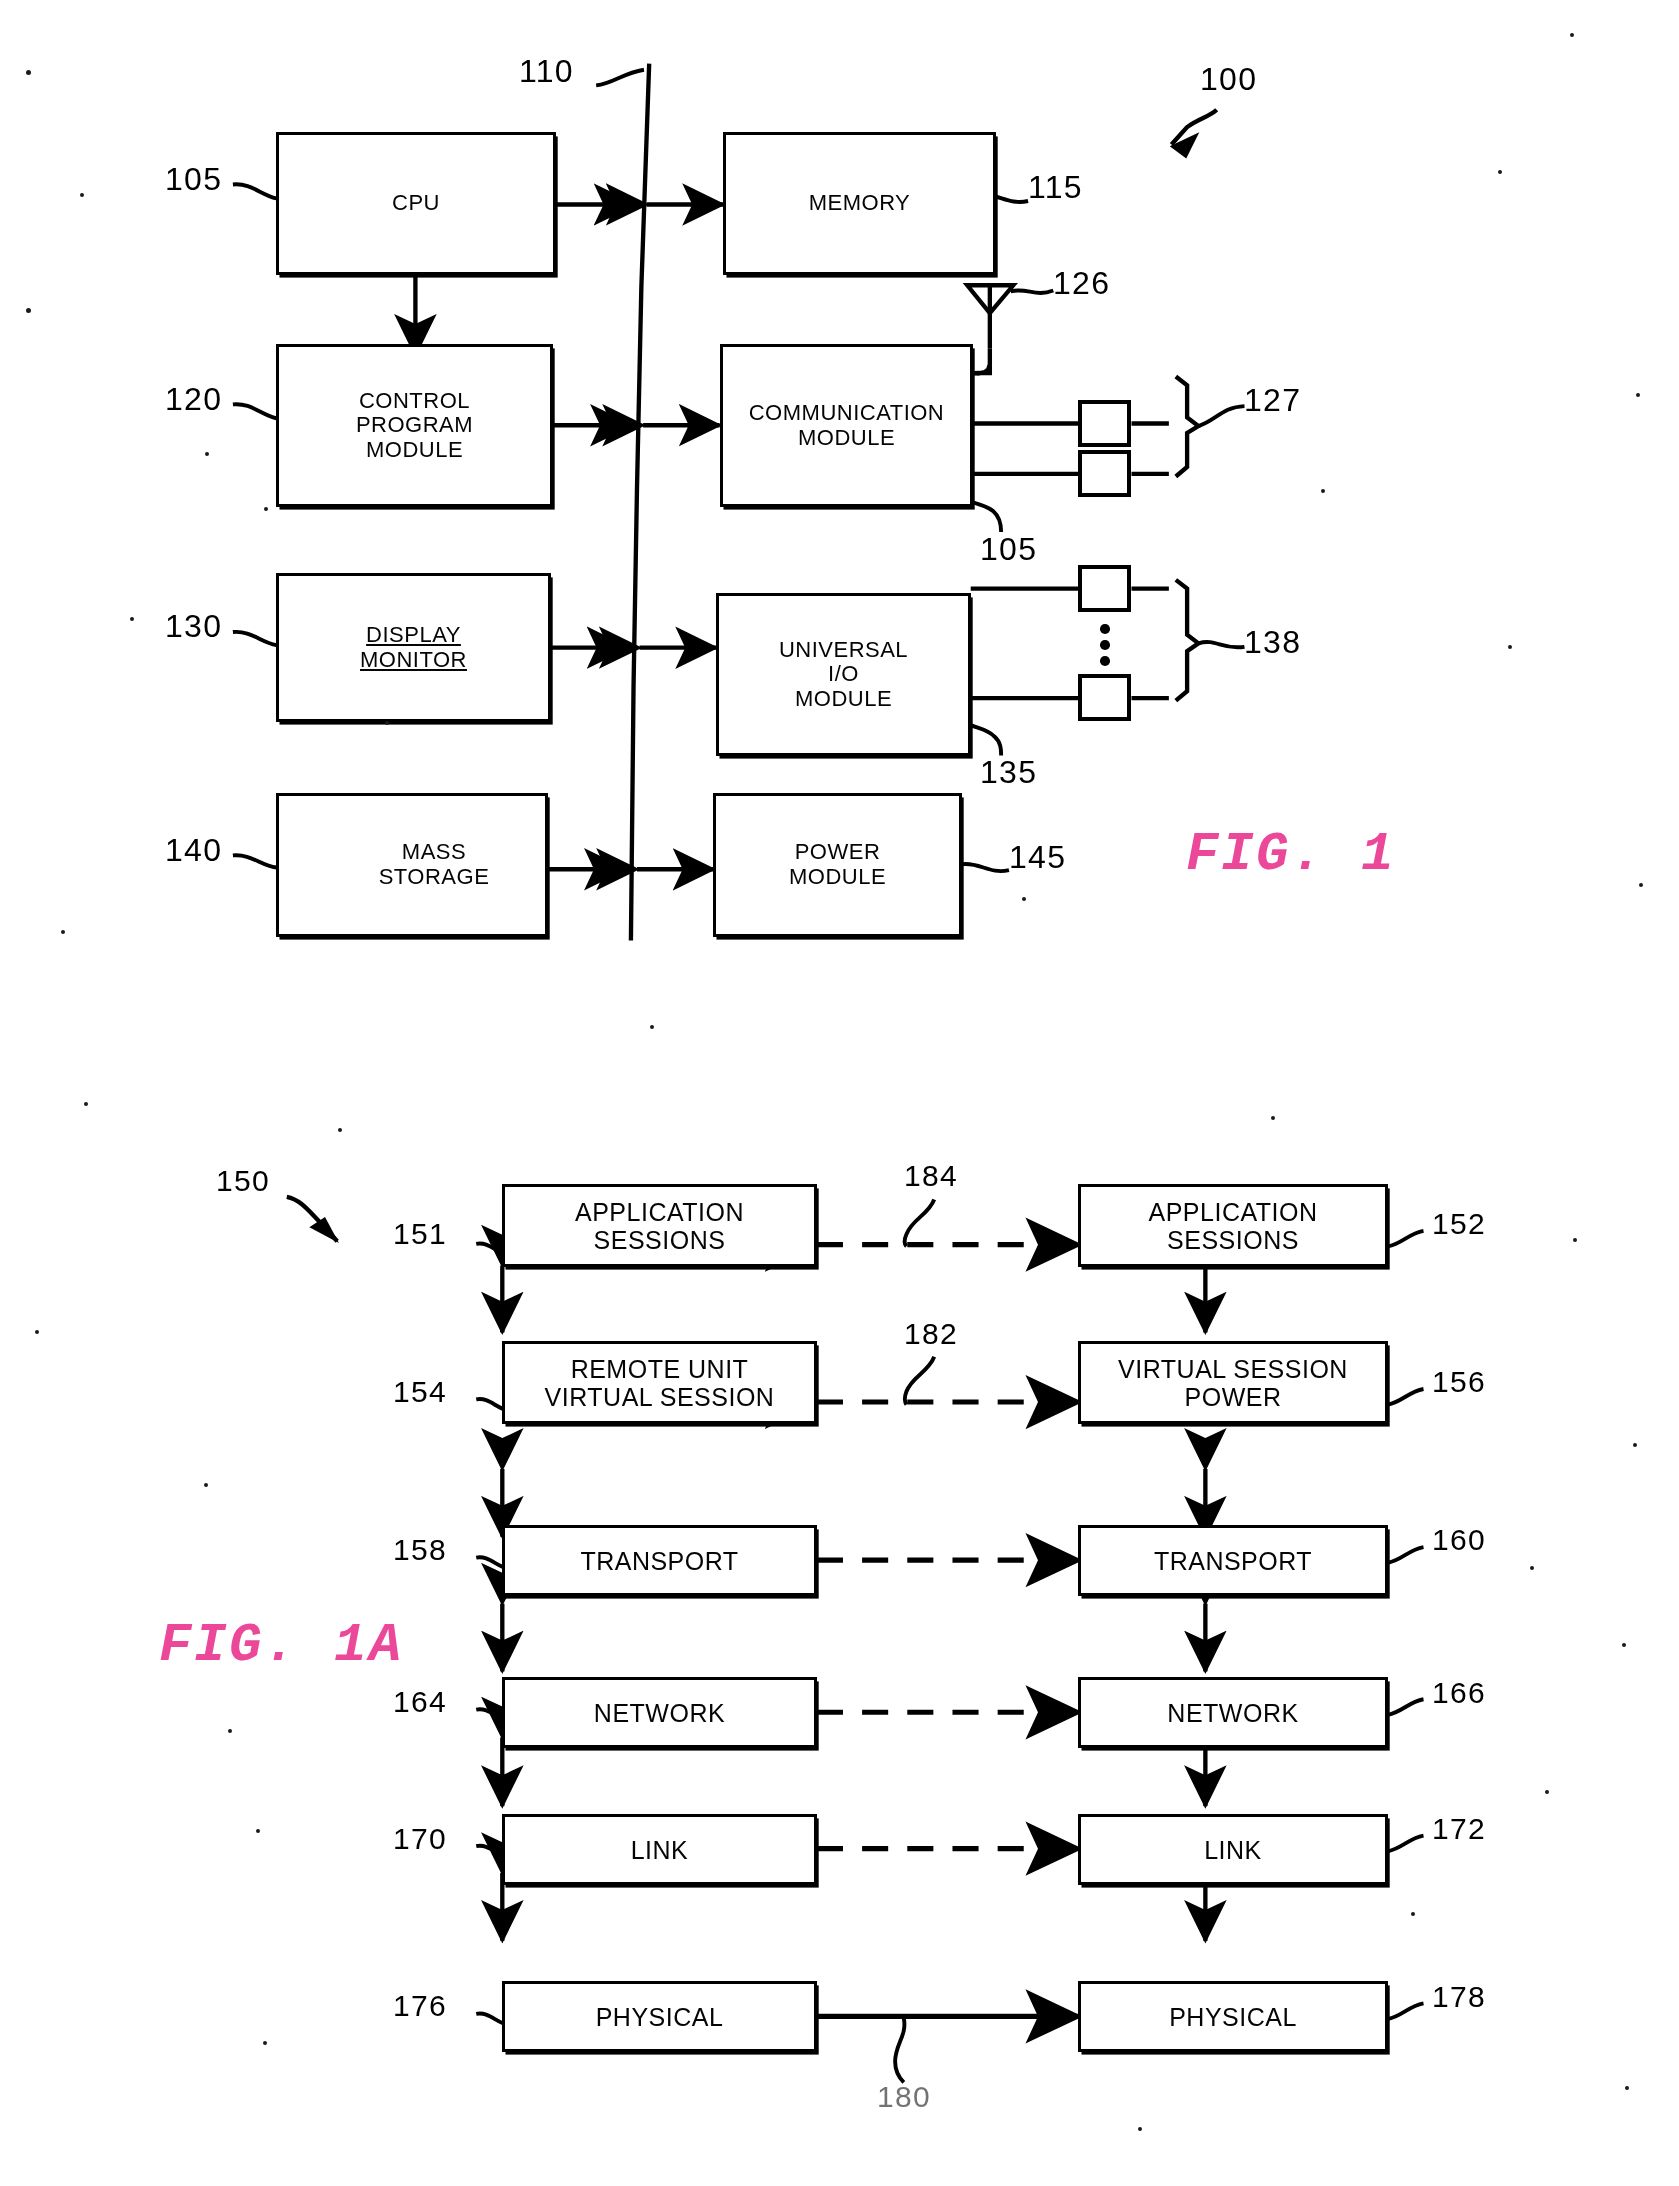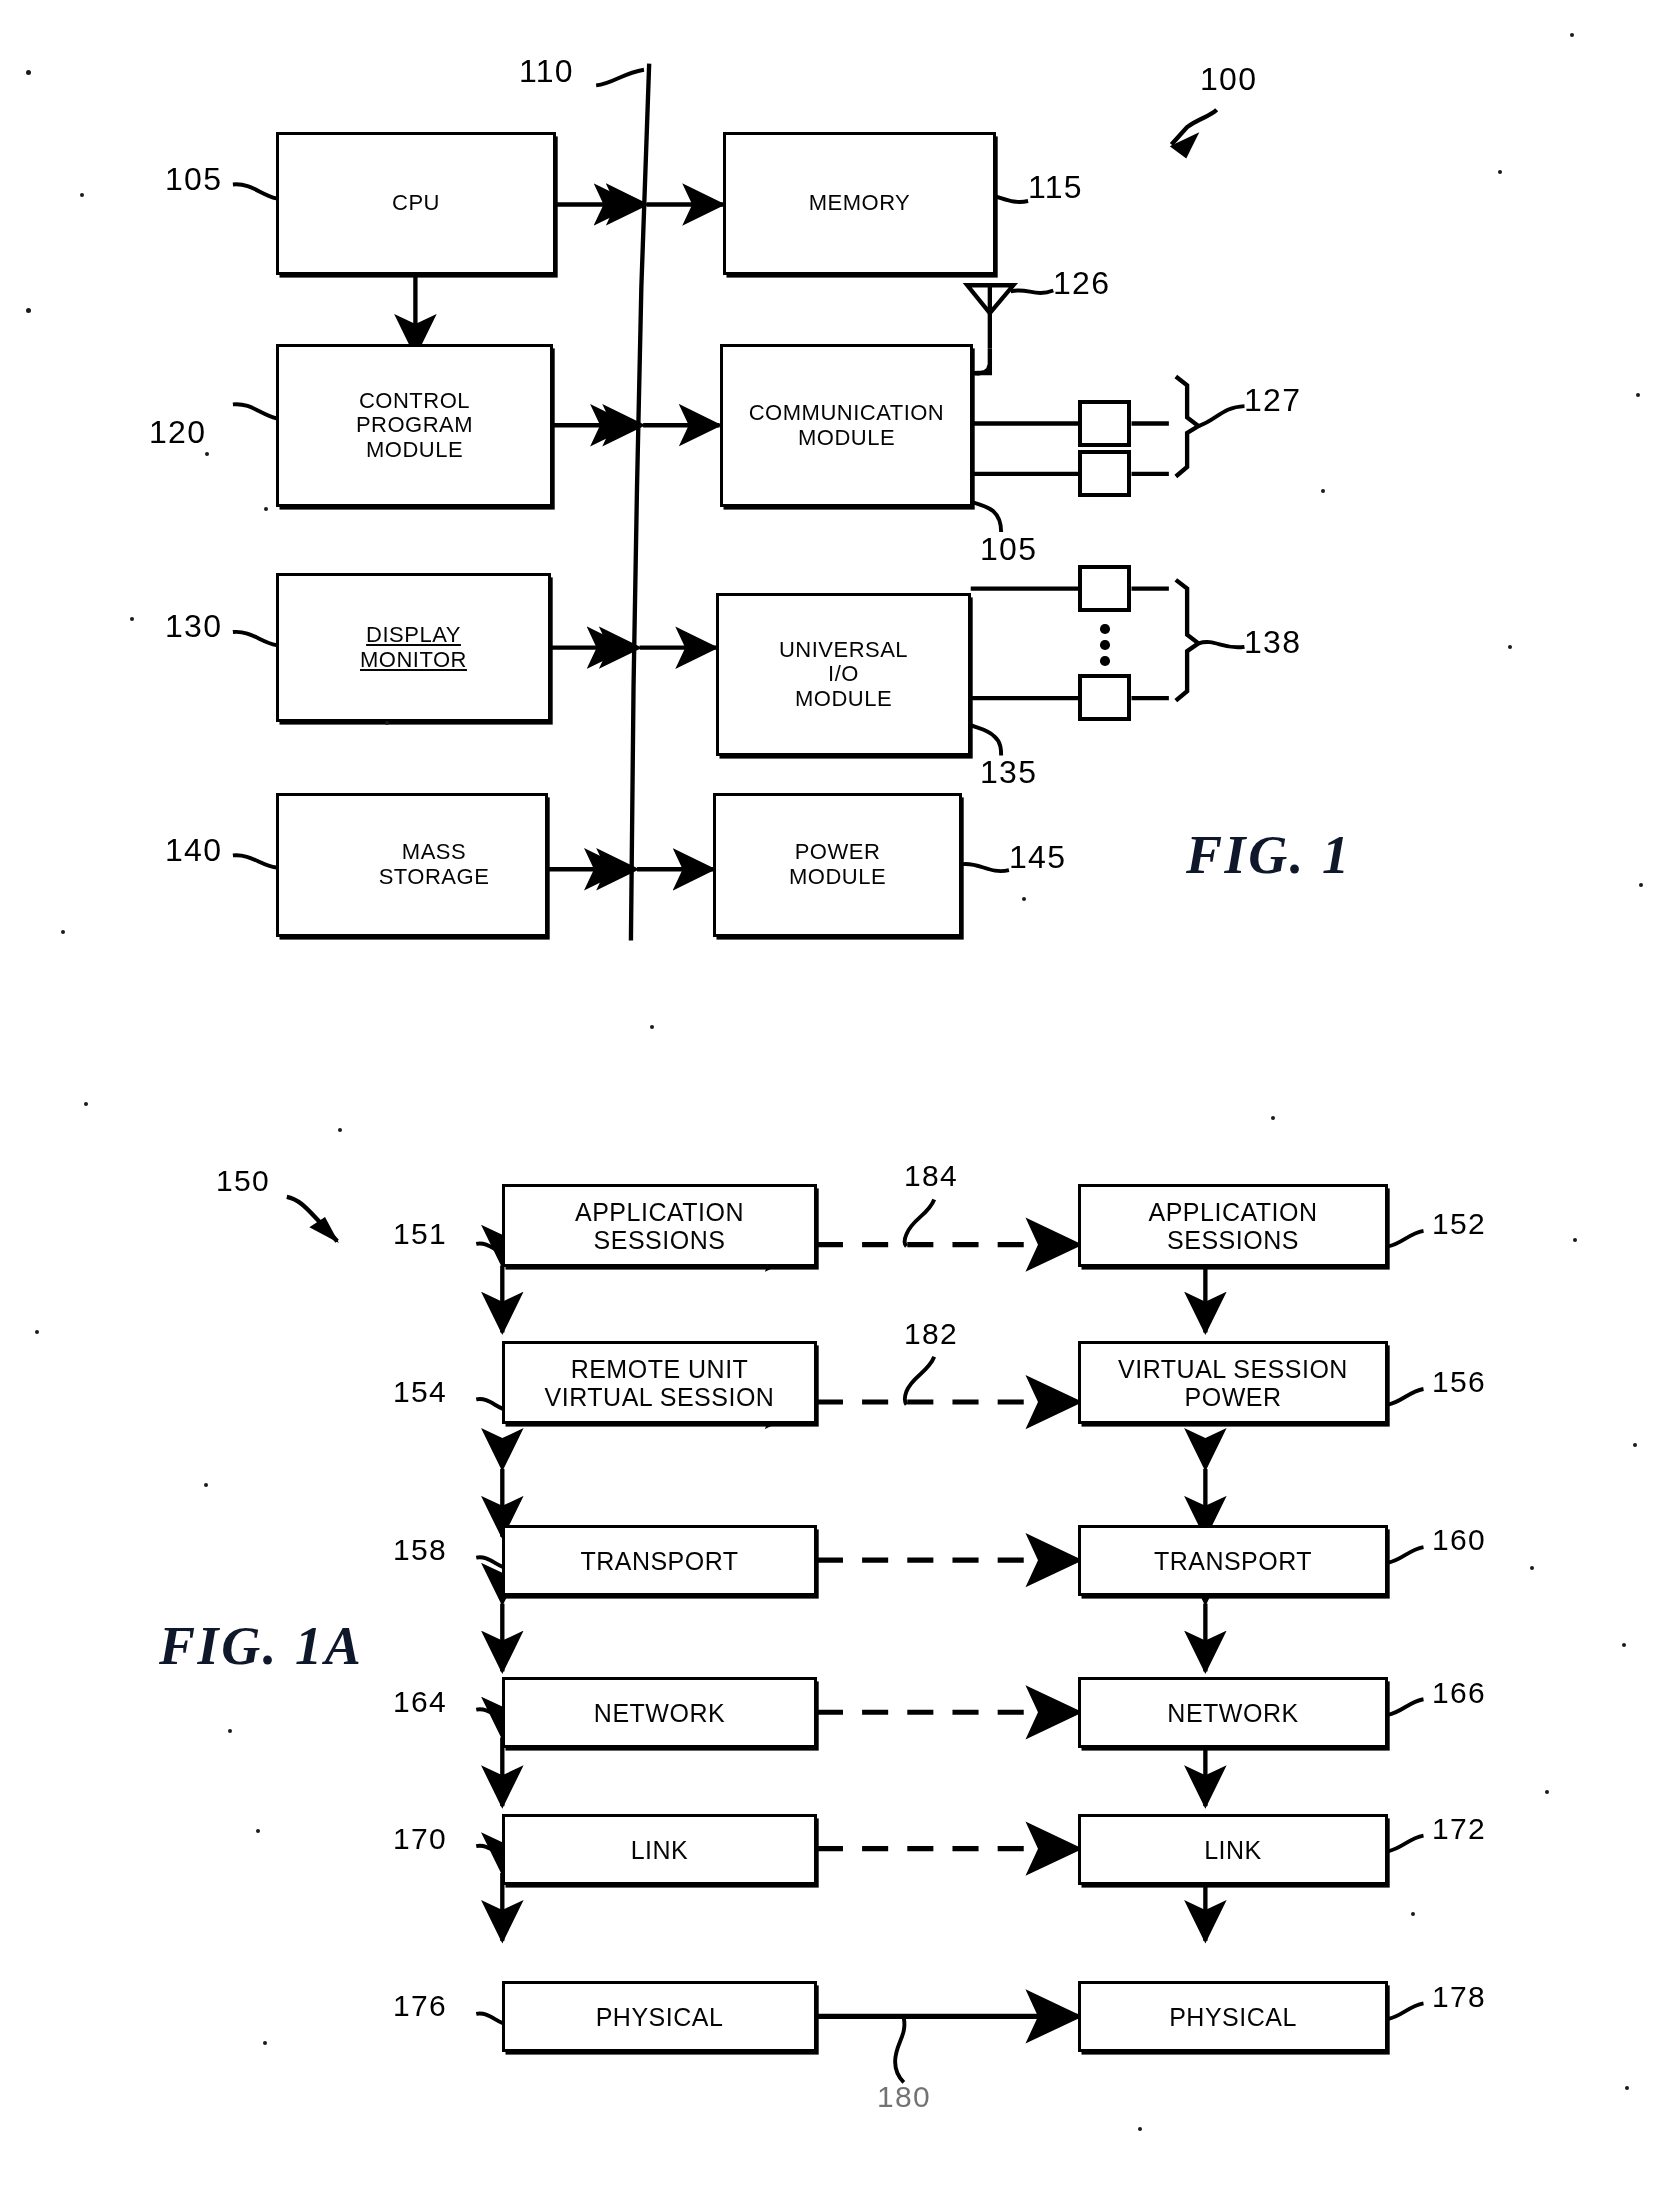--- a/index.html
+++ b/index.html
@@ -57,26 +57,26 @@
     font-size: 32px;
     letter-spacing: 1.3px;
     color: #000;
     white-space: nowrap;
   }
   .ref.sm { font-size: 30px; }
 
   
   .figcap {
     position: absolute;
-    font-family: Liberation Serif, serif;
+    font-family: Liberation Mono, monospace;
     font-style: italic;
     font-weight: 700;
     font-size: 54px;
     letter-spacing: 2.6px;
-    color: #0f172a;
+    color: #ec4899;
     white-space: nowrap;
   }
 
   
   .conn {
     position: absolute;
     box-sizing: border-box;
     border: 4.3px solid #000;
     background: #fff;
   }
@@ -273,21 +273,21 @@
   <div class="conn" style="left:1078px; top:565px; width:53px; height:47px;"></div>
   <div class="conn" style="left:1078px; top:674px; width:53px; height:47px;"></div>
   <div class="vdots" style="left:1100px; top:624px; width:10.4px; height:42px;">
     <i></i>
       <i></i>
       <i></i>
   </div>
 
   <div class="ref" style="left:165px; top:161px;">105</div>
   <div class="ref" style="left:1028px;top:169px;">115</div>
-  <div class="ref" style="left:149px; top:381px;margin-top:33px;">120</div>
+  <div class="ref" style="left:165px; top:381px;">120</div>
   <div class="ref" style="left:980px;top:531px;">105</div>
   <div class="ref" style="left:165px; top:608px;">130</div>
   <div class="ref" style="left:980px;top:754px;">135</div>
   <div class="ref" style="left:165px; top:832px;">140</div>
   <div class="ref" style="left:1009px;top:839px;">145</div>
 
   <div class="ref" style="left:519px; top:53px;">110</div>
   <div class="ref" style="left:1200px;top:61px;">100</div>
   <div class="ref" style="left:1053px;top:265px;">126</div>
   <div class="ref" style="left:1244px;top:382px;">127</div>

